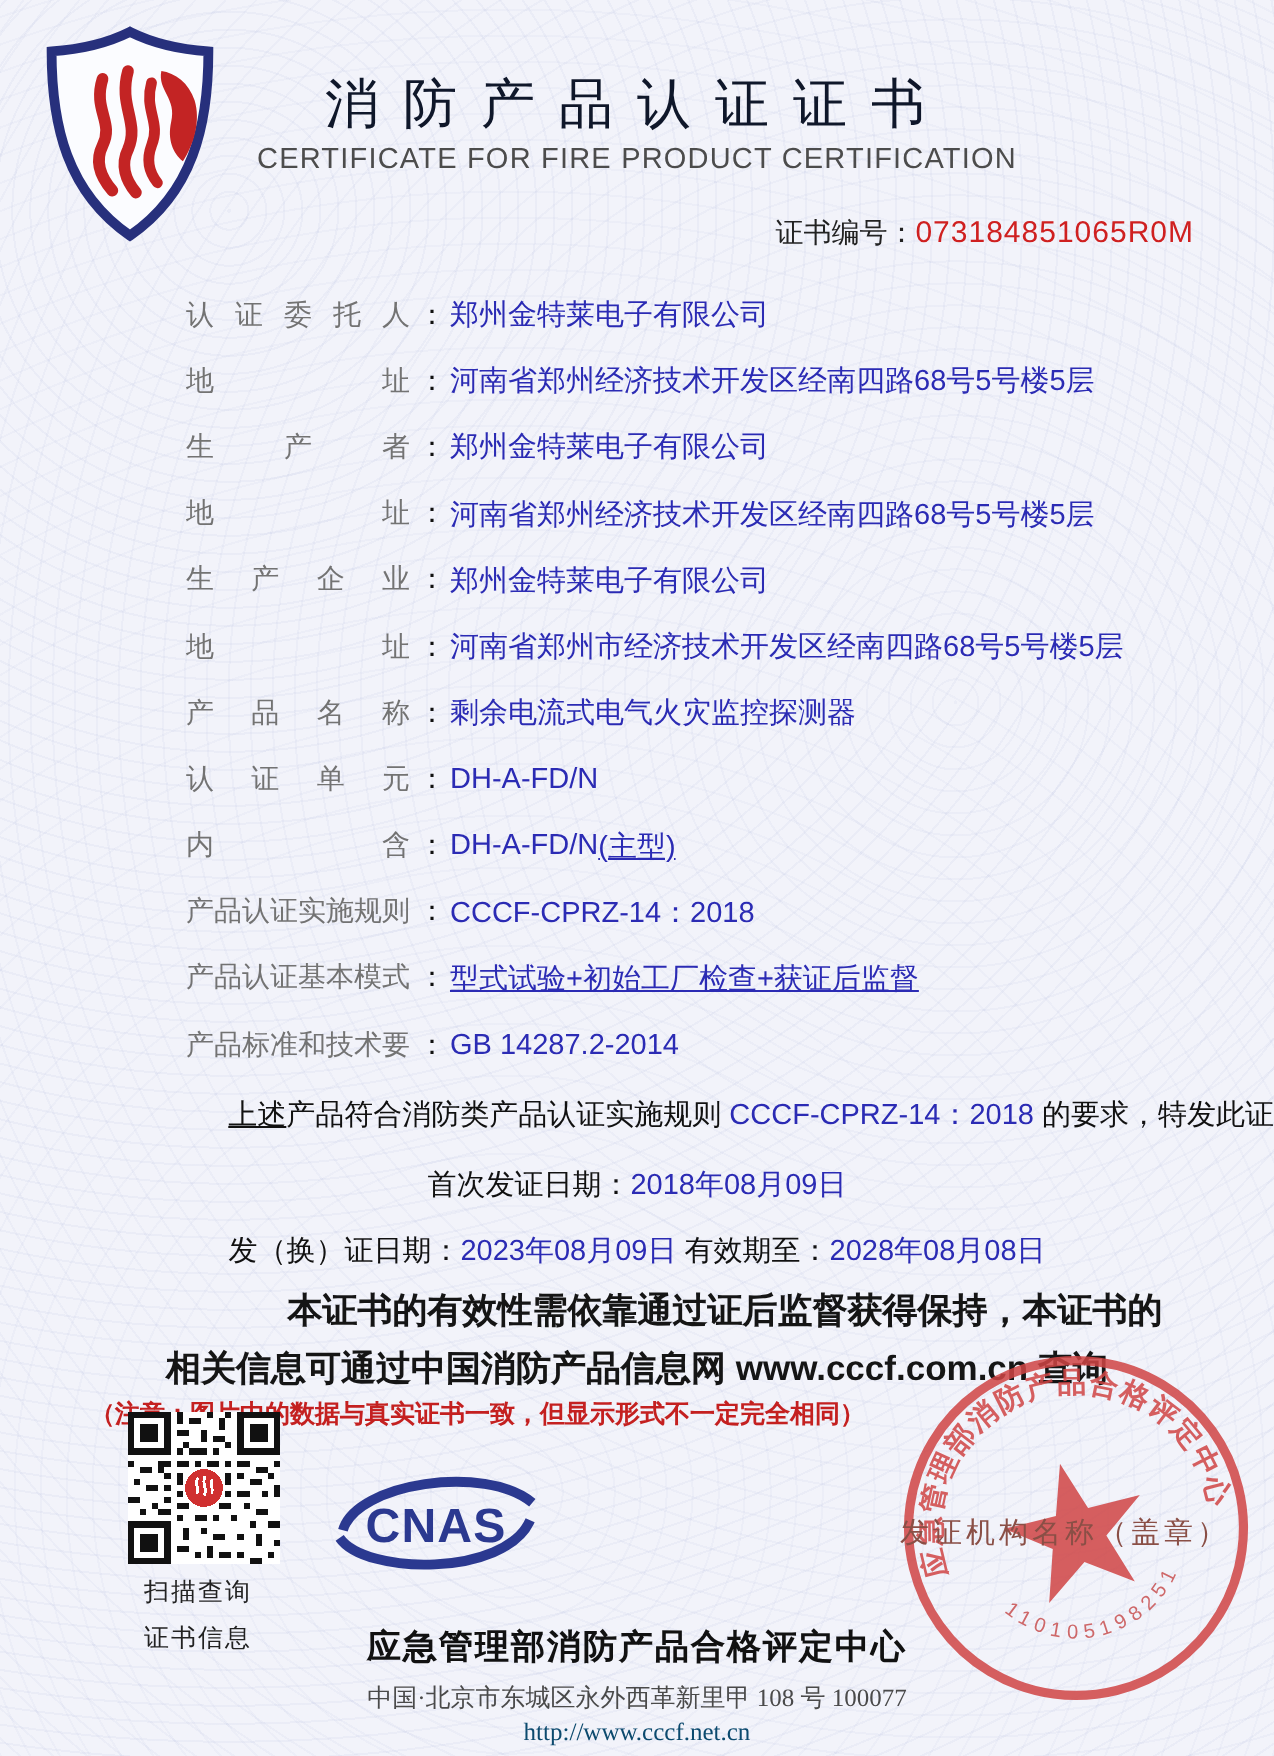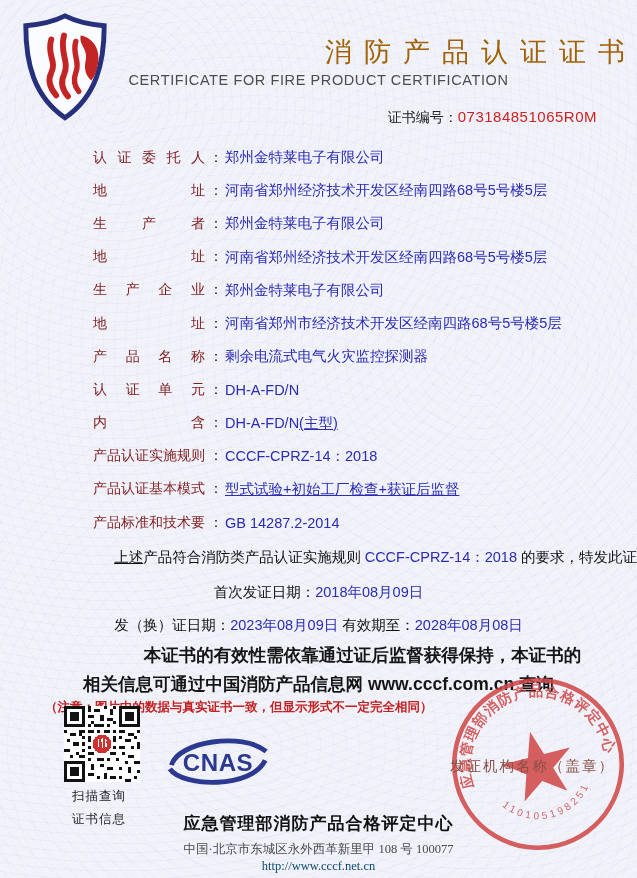--- a/index.html
+++ b/index.html
@@ -9,28 +9,28 @@
     background-color:#f2f3fa;
     background-image:
       repeating-radial-gradient(circle at 18% 12%, rgba(165,175,215,.10) 0 1px, transparent 1px 9px),
       repeating-radial-gradient(circle at 75% 40%, rgba(165,175,215,.09) 0 1px, transparent 1px 11px),
       repeating-radial-gradient(circle at 40% 85%, rgba(165,175,215,.08) 0 1px, transparent 1px 13px);
     color:#1a1a1a;
   }
   .abs{position:absolute;}
   
   #shield{left:16px;top:12px;width:98px;height:114px;}
-  #title{left:0;top:34px;width:100%;text-align:right;font-size:27px;letter-spacing:12px;color:#a16207;font-weight:500;}
+  #title{left:0;top:34px;width:100%;text-align:center;font-size:27px;letter-spacing:12px;color:#0f172a;font-weight:500;}
   #subtitle{left:0;top:72px;width:100%;text-align:center;font-size:14.5px;letter-spacing:.6px;color:#4c4c4c;}
   #certno{right:40px;top:108px;font-size:14px;font-weight:normal;color:#222;}
   #certno .num{color:#cf2020;font-size:15px;letter-spacing:.5px;}
   
   #fields{left:93px;top:141px;right:20px;}
   .frow{height:33.2px;display:flex;align-items:center;font-size:14px;white-space:nowrap;}
-  .flabel{display:inline-block;width:112px;text-align:justify;text-align-last:justify;color:#7f1d1d;}
+  .flabel{display:inline-block;width:112px;text-align:justify;text-align-last:justify;color:#737373;}
   .fcolon{margin:0 2px 0 4px;color:#111;}
   .fvalue{color:#2b2bb4;font-size:14.5px;}
   .u{text-decoration:underline;}
   
   #statement{left:0;top:548px;width:100%;text-align:right;font-size:14.5px;color:#111;white-space:nowrap;}
   #statement .blue,.dline .blue{color:#2b2bb4;}
   .dline{left:0;width:100%;text-align:center;font-size:14.5px;color:#111;white-space:nowrap;}
   #date1{top:583px;} #date2{top:616px;}
   
   .notice{left:0;width:100%;text-align:center;font-size:17.5px;font-weight:bold;color:#151515;white-space:nowrap;}

